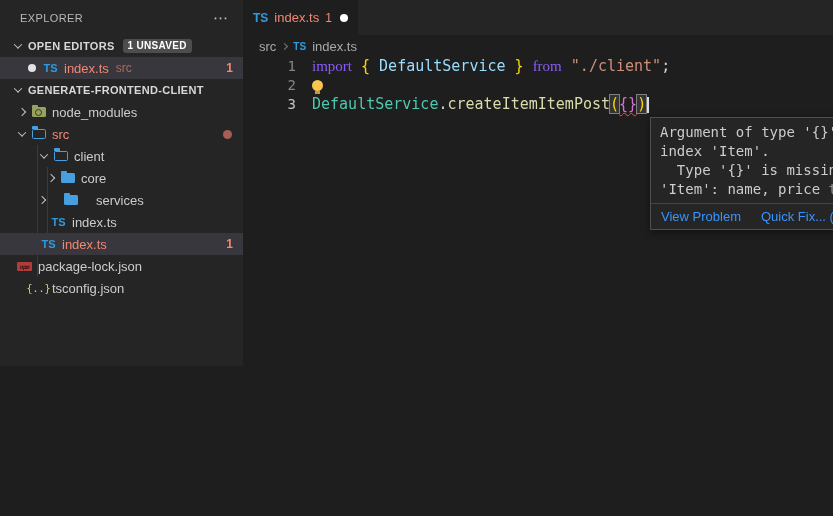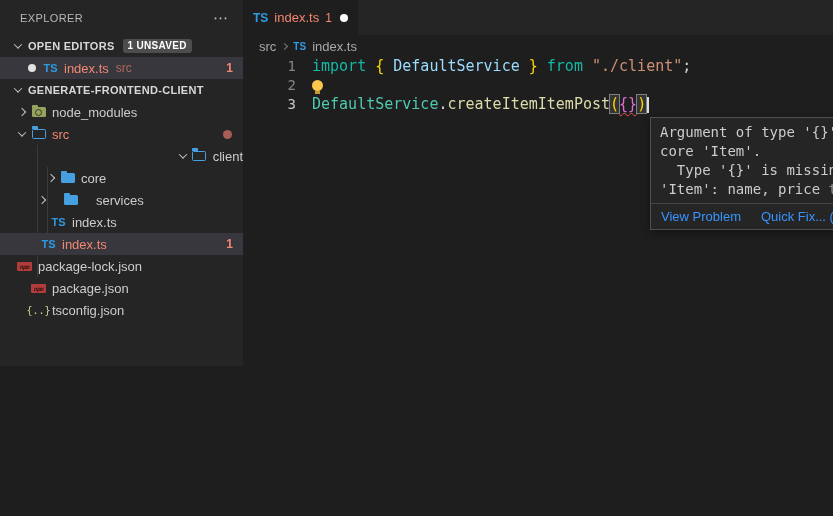--- a/index.html
+++ b/index.html
@@ -60,21 +60,21 @@
 
   .breadcrumb { height:22px; display:flex; align-items:center; padding-left:16px; gap:6px; font-size:13px; color:#a9a9a9; }
   .bc-sep { display:inline-block; width:5px; height:5px; border-right:1.2px solid #7a7a7a; border-bottom:1.2px solid #7a7a7a; transform:rotate(-45deg); }
   .bc-ts { color:#2f9ae0; font-weight:bold; font-size:10px; }
 
   .code-area { position:absolute; top:57px; left:0; right:0; font-family:"DejaVu Sans Mono",monospace; font-size:15px; line-height:19px; }
   .code-line { display:flex; height:19px; white-space:pre; }
   .ln { width:53px; flex:none; text-align:right; color:#858585; font-size:14px; }
   .code-line.active .ln { color:#c6c6c6; }
   .lc { padding-left:16px; color:#d4d4d4; }
-  .tk-kw { color:#14b8a6; }
+  .tk-kw { color:#8b5cf6;font-family:Liberation Serif, serif; }
   .tk-var { color:#9cdcfe; }
   .tk-str { color:#ce9178; }
   .tk-fg { color:#d4d4d4; }
   .tk-gold { color:#ffd700; }
   .tk-type { color:#4ec9b0; }
   .tk-fn { color:#dcdcaa; }
   .tk-goldbox { color:#ffd700; outline:1px solid #7f7f7f; background:rgba(130,130,130,0.22); }
   .tk-errbrace { color:#da70d6; text-decoration:underline wavy #f14c4c 1px; text-underline-offset:3px; }
   .tk-cursor { display:inline-block; width:2px; height:16px; background:#dcdcdc; vertical-align:text-bottom; margin-left:1px; }
   .tk-bulb { display:inline-block; width:11px; height:11px; background:#fcc64c; border-radius:50%; position:relative; top:1px; }
@@ -137,21 +137,21 @@
         <div class="tree-row" style="padding-left: 14px;">
           <span class="chev-slot">
             <span class="chev down"></span>
           </span>
           <span class="ic ic-folder-open">
             <i></i>
           </span>
           <span class="file-label error">src</span>
           <span class="row-dot"></span>
         </div>
-        <div class="tree-row" style="padding-left: 36px; justify-content: flex-end;">
+        <div class="tree-row" style="padding-left: 36px;">
           <span class="chev-slot">
             <span class="chev down"></span>
           </span>
           <span class="ic ic-folder-open">
             <i></i>
           </span>
           <span class="file-label">client</span>
         </div>
         <div class="tree-row" style="padding-left: 43px;">
           <span class="chev-slot">
@@ -181,27 +181,20 @@
           <span class="ic ic-ts">TS</span>
           <span class="file-label error">index.ts</span>
           <span class="row-badge">1</span>
         </div>
         <div class="tree-row" style="">
           <span class="chev-slot"></span>
           <span class="ic ic-npm">
             <i>npm</i>
           </span>
           <span class="file-label">package-lock.json</span>
-        </div>
-        <div class="tree-row" style="padding-left: 14px;">
-          <span class="chev-slot"></span>
-          <span class="ic ic-npm">
-            <i>npm</i>
-          </span>
-          <span class="file-label">package.json</span>
         </div>
         <div class="tree-row" style="padding-left: 14px;">
           <span class="chev-slot"></span>
           <span class="ic ic-json">{..}</span>
           <span class="file-label">tsconfig.json</span>
         </div>
       </div>
   </div>
 
   <div class="editor">
@@ -221,20 +214,20 @@
       <span>index.ts</span>
     </div>
 
     <div class="code-area" id="code-area">
         <div class="code-line"><span class="ln">1</span><span class="lc"><span class="tk-kw">import</span><span class="tk-fg"> </span><span class="tk-gold">{</span><span class="tk-fg"> </span><span class="tk-var">DefaultService</span><span class="tk-fg"> </span><span class="tk-gold">}</span><span class="tk-fg"> </span><span class="tk-kw">from</span><span class="tk-fg"> </span><span class="tk-str">"./client"</span><span class="tk-fg">;</span></span></div>
         <div class="code-line"><span class="ln">2</span><span class="lc"><span class="tk-bulb"></span></span></div>
         <div class="code-line active"><span class="ln">3</span><span class="lc"><span class="tk-type">DefaultService</span><span class="tk-fg">.</span><span class="tk-fn">createItemItemPost</span><span class="tk-goldbox">(</span><span class="tk-errbrace">{}</span><span class="tk-goldbox">)</span><span class="tk-cursor"></span></span></div>
       </div>
 
     <div class="tooltip">
-      <div class="tooltip-message" id="tooltip-message"><div><span class="tk-msg">Argument of type '{}' is not assignable to parameter of</span></div><div><span class="tk-msg">core 'Item'.</span></div><div><span class="tk-msg">  Type '{}' is missing the following properties from</span></div><div><span class="tk-msg">'Item': name, price </span><span class="tk-dim">ts(2345)</span></div></div>
+      <div class="tooltip-message" id="tooltip-message"><div><span class="tk-msg">Argument of type '{}' is not assignable to parameter of</span></div><div><span class="tk-msg">index 'Item'.</span></div><div><span class="tk-msg">  Type '{}' is missing the following properties from</span></div><div><span class="tk-msg">'Item': name, price </span><span class="tk-dim">ts(2345)</span></div></div>
       <div class="tooltip-footer">
         <span class="tooltip-link">View Problem</span>
         <span class="tooltip-link">Quick Fix... (Ctrl+.)</span>
       </div>
     </div>
   </div>
 </div>
 
 </body></html>

